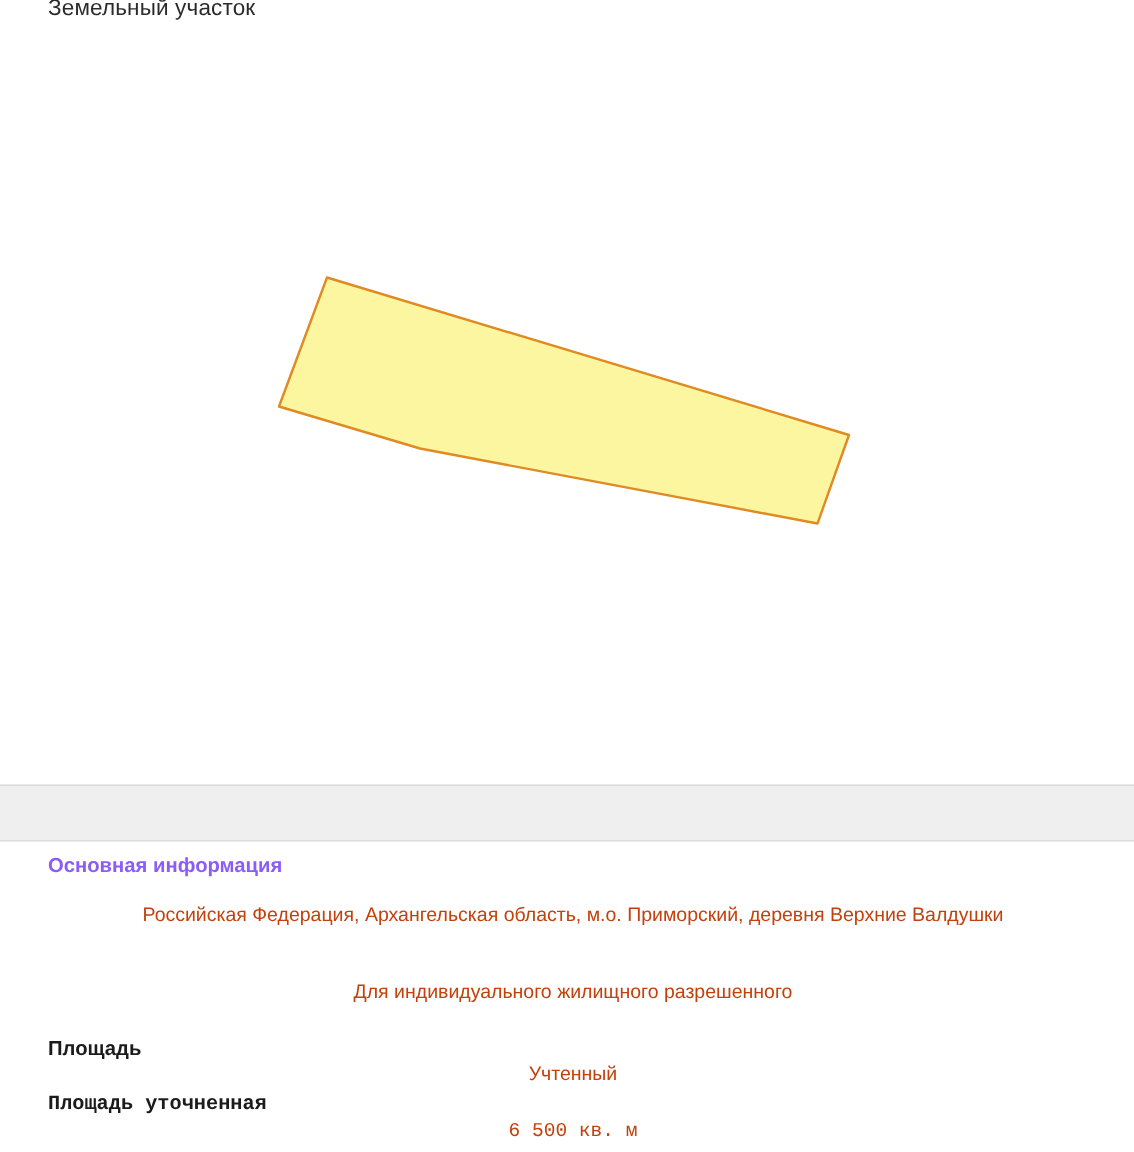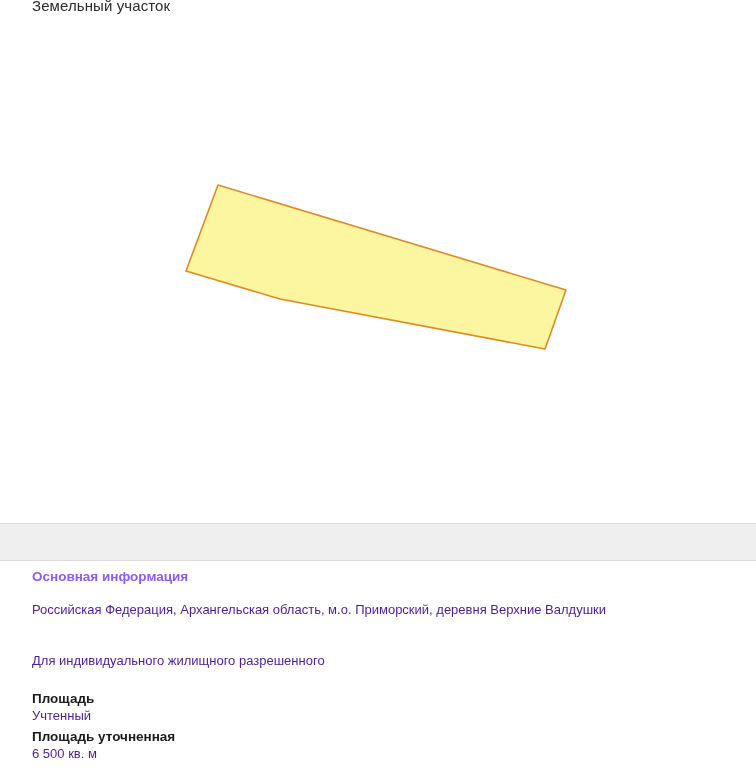--- a/index.html
+++ b/index.html
@@ -90,28 +90,29 @@
   }
   .info-label {
     font-size: 13.5px;
     font-weight: bold;
     color: #1b1b1b;
     line-height: 17px;
     white-space: nowrap;
   }
   .info-value {
     font-size: 13px;
-    color: #4c1d95;
+    color: #c2410c;
     line-height: 17px;
     white-space: nowrap;
+    text-align: center;
   }
   .b-address   { top: 41px; }
   .b-usage     { top: 92px; }
   .b-status    { top: 130px; }
-  .b-area      { top: 168px; }
+  .b-area      { top: 168px; font-family: Liberation Mono, monospace; }
 </style>
 </head>
 <body>
 
 <div class="page">
 
   <div class="title-bar">
     <div class="title-text">Земельный участок</div>
   </div>
 

